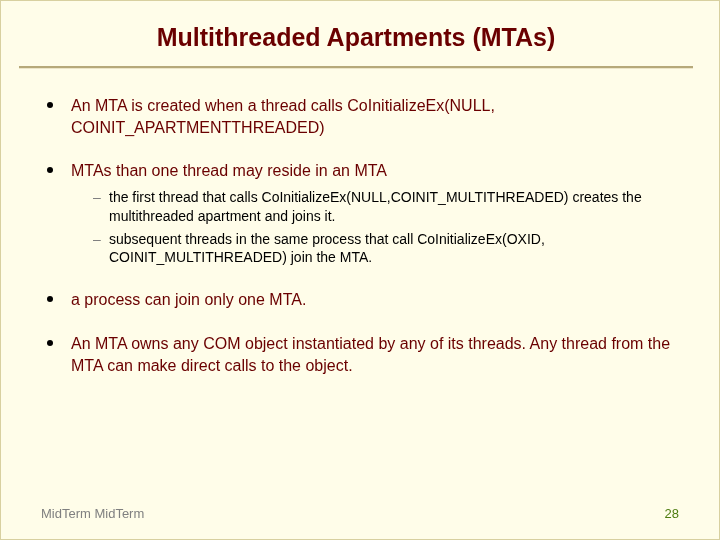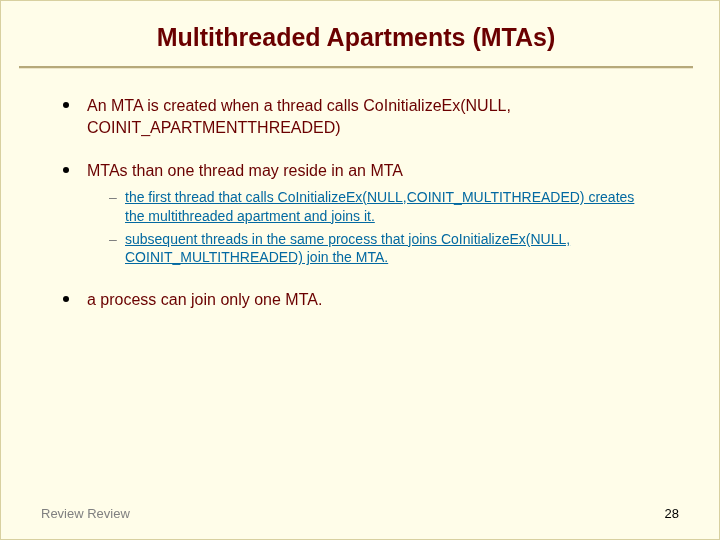--- a/index.html
+++ b/index.html
@@ -29,21 +29,21 @@
   }
   .rule {
     height: 0;
     border: 0;
     border-top: 2px solid #b6a97a;
     border-bottom: 1px solid #ede6c8;
     margin: 0 -22px 26px -22px;
   }
   ul.top {
     list-style: none;
-    margin: 16px;
+    margin: 0;
     padding: 0;
   }
   ul.top > li {
     position: relative;
     padding-left: 30px;
     margin-bottom: 22px;
     font-size: 16px;
     line-height: 1.35;
     color: #6a0000;
   }
@@ -61,43 +61,42 @@
     list-style: none;
     margin: 6px 0 0 0;
     padding: 0 0 0 22px;
   }
   ul.sub > li {
     position: relative;
     padding-left: 16px;
     margin-bottom: 4px;
     font-size: 14px;
     line-height: 1.35;
-    color: #0369a1;
-    text-decoration: underline;
+    color: #000000;
   }
   ul.sub > li::before {
     content: "–";
     position: absolute;
     left: 0;
     top: 0;
     color: #808080;
   }
   .footer-left {
     position: absolute;
     left: 40px;
     bottom: 18px;
     font-size: 13px;
     color: #808080;
   }
   .footer-right {
     position: absolute;
     right: 40px;
     bottom: 18px;
     font-size: 13px;
-    color: #000000;
+    color: #4d7c0f;
   }
 </style>
 </head>
 <body>
 
 <div class="slide">
 
   <h1 class="title">Multithreaded Apartments (MTAs)</h1>
   <div class="rule"></div>
 
@@ -105,25 +104,28 @@
     <li>
       <span>An MTA is created when a thread calls CoInitializeEx(NULL, COINIT_APARTMENTTHREADED)</span>
     </li>
     <li>
       <span>MTAs than one thread may reside in an MTA</span>
       <ul class="sub">
         <li>
           <span>the first thread that calls CoInitializeEx(NULL,COINIT_MULTITHREADED) creates the multithreaded apartment and joins it.</span>
         </li>
         <li>
-          <span>subsequent threads in the same process that joins CoInitializeEx(NULL, COINIT_MULTITHREADED) join the MTA.</span>
+          <span>subsequent threads in the same process that call CoInitializeEx(OXID, COINIT_MULTITHREADED) join the MTA.</span>
         </li>
       </ul>
     </li>
     <li>
       <span>a process can join only one MTA.</span>
     </li>
+    <li>
+      <span>An MTA owns any COM object instantiated by any of its threads.  Any thread from the MTA can make direct calls to the object.</span>
+    </li>
   </ul>
 
-  <div class="footer-left">Review Review</div>
+  <div class="footer-left">MidTerm MidTerm</div>
   <div class="footer-right">28</div>
 
 </div>
 
 </body></html>

